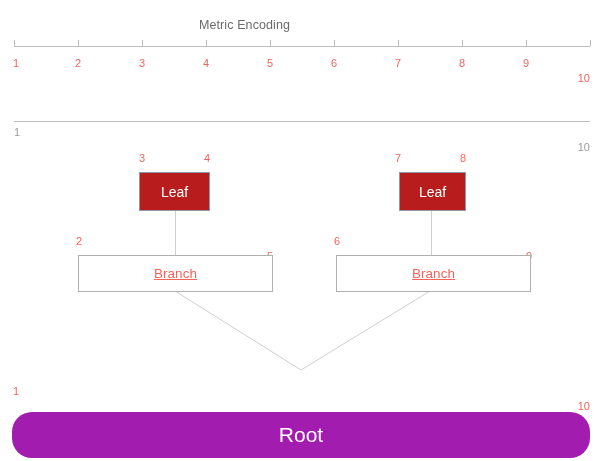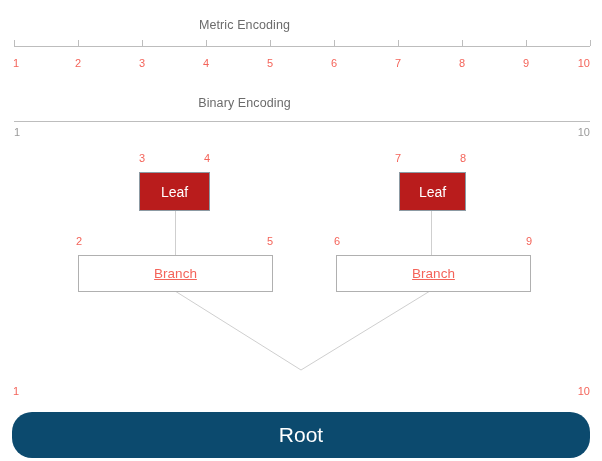--- a/index.html
+++ b/index.html
@@ -27,21 +27,21 @@
     letter-spacing: .1px;
   }
   .num {
     position: absolute;
     font-size: 11px;
     color: #f4645a;
     white-space: nowrap;
   }
   .num.gray { color: #9a9a9a; }
   .num.c  { transform: translateX(-50%); }
-  .num.r  { transform: translateX(-100%); }
+  .num.r  { transform: translateX(-100%); margin-top: 15px; }
 
   
   .axis-line {
     position: absolute;
     height: 1px;
     background: #bdbdbd;
   }
   .tick {
     position: absolute;
     width: 1px;
@@ -68,21 +68,21 @@
     box-sizing: border-box;
     color: #f4645a;
     font-size: 13.5px;
     display: flex;
     align-items: center;
     justify-content: center;
     text-decoration: underline;
   }
   .root-box {
     position: absolute;
-    background: #0c4a6e;
+    background: #a21caf;
     color: #ffffff;
     font-size: 21px;
     display: flex;
     align-items: center;
     justify-content: center;
     border-radius: 20px;
   }
 
   
   .v-connector {
@@ -125,21 +125,20 @@
       <div class="num c" style="top: 57px; left: 142px;">3</div>
       <div class="num c" style="top: 57px; left: 206px;">4</div>
       <div class="num c" style="top: 57px; left: 270px;">5</div>
       <div class="num c" style="top: 57px; left: 334px;">6</div>
       <div class="num c" style="top: 57px; left: 398px;">7</div>
       <div class="num c" style="top: 57px; left: 462px;">8</div>
       <div class="num c" style="top: 57px; left: 526px;">9</div>
       <div class="num r" style="top: 57px; left: 590px;">10</div>
     </div>
 
-  <div class="section-title" style="top:96px;">Binary Encoding</div>
 
   <div class="axis-line" style="left:14px; top:121px; width:576px;"></div>
 
   <div class="num gray" style="left:14px; top:126px;">1</div>
   <div class="num gray r" style="left:590px; top:126px;">10</div>
 
   <svg class="edges" viewBox="0 0 602 461">
     <polyline points="175,291 301,370 430,291" fill="none" stroke="#cfcfcf" stroke-width="1"></polyline>
   </svg>
 

